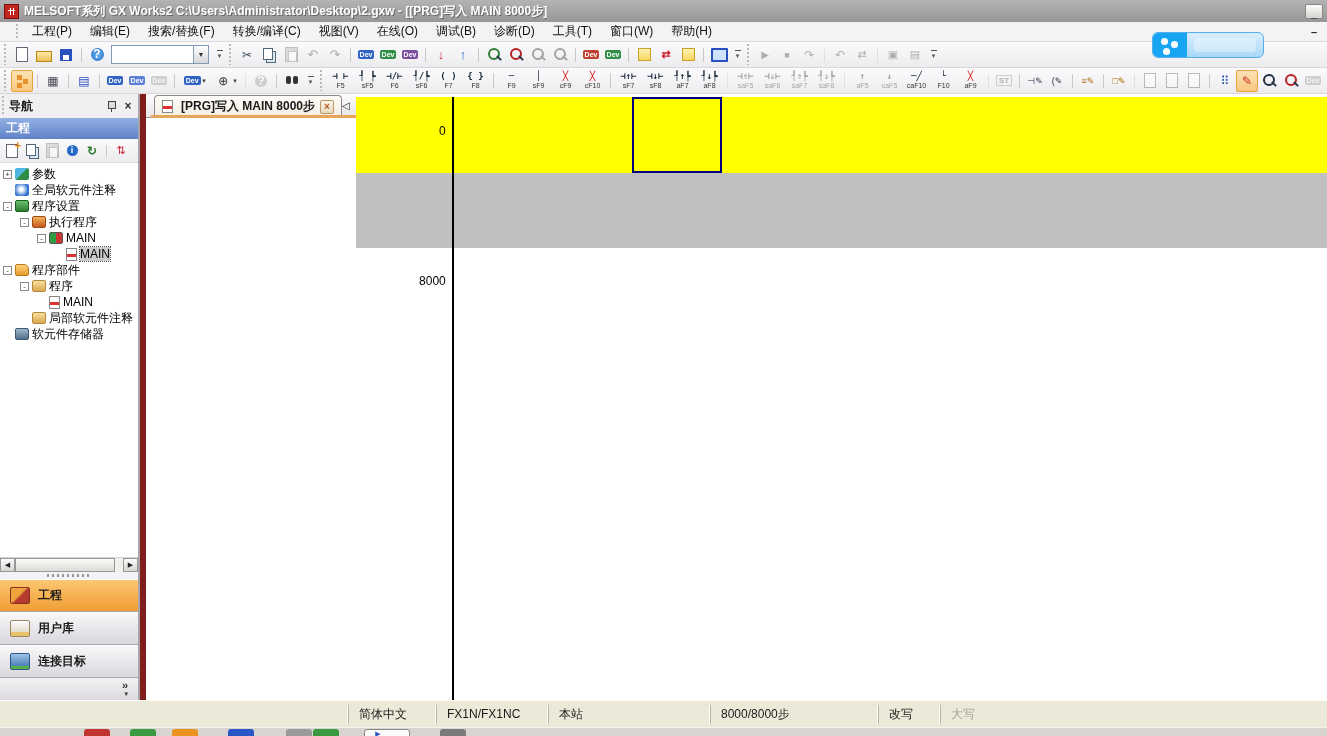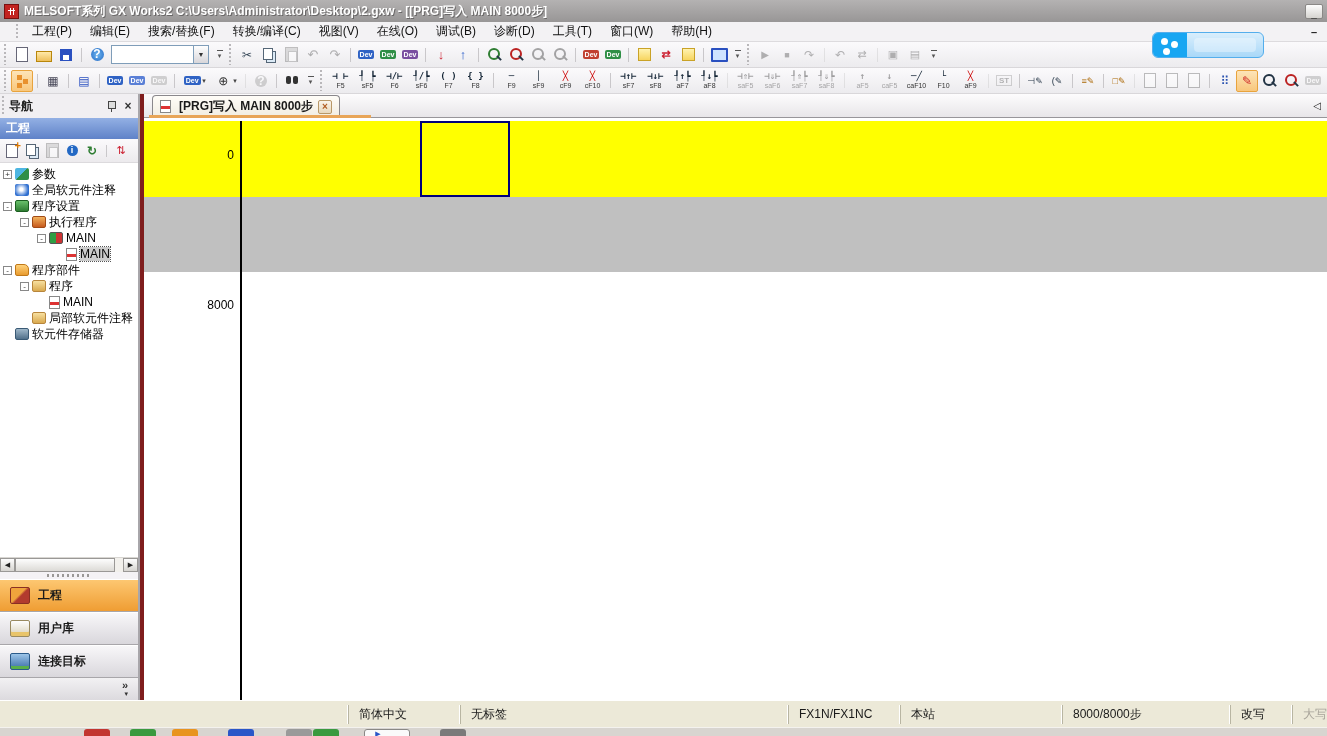--- a/index.html
+++ b/index.html
@@ -122,21 +122,21 @@
   .gripper::before{content:"";width:44px;height:3px;background:repeating-linear-gradient(90deg,#9a9896 0 2px,transparent 2px 5px)}
   .navbtn{height:33px;display:flex;align-items:center;font-weight:bold;color:#1a1a1a;background:linear-gradient(#f8f7f9,#d9d7dc);border-top:1px solid #fff;border-bottom:1px solid #a8a6aa}
   .navbtn.on{background:linear-gradient(#fdc771,#ef9d33)}
   .bi{width:20px;height:17px;margin:0 8px 0 10px;flex:none;border-radius:2px}
   .bi-project{background:linear-gradient(135deg,#f0a43c 45%,#b23b2e 55%);border:1px solid #8a2f22}
   .bi-userlib{background:linear-gradient(#fefefe,#d8d0b8);border:1px solid #998a60;box-shadow:inset 0 -4px 0 #e8c46a}
   .bi-conn{background:linear-gradient(#9cc4e8,#3a6ea8);border:1px solid #2a5a8a;box-shadow:inset 0 -3px 0 #59b04a}
   .chev{height:22px;background:linear-gradient(#f2f1f3,#dcdade);display:flex;flex-direction:column;align-items:flex-end;justify-content:center;padding-right:10px;color:#333}
   .chev b{font-size:11px;line-height:9px}.chev i{font-style:normal;font-size:7px;line-height:7px}
   
-  .editor{flex:1;display:flex;flex-direction:column;background:#fff;border-left:4px solid #7f1d1d;position:relative}
+  .editor{flex:1;display:flex;flex-direction:row;background:#fff;border-left:6px solid #7f1d1d;position:relative}
   .tabbar{height:24px;background:linear-gradient(#fdfcfd,#e8e6e9);position:relative;display:flex;align-items:flex-end;border-bottom:1px solid #98969a}
   .tab{height:22px;margin-left:8px;display:flex;align-items:center;gap:5px;background:linear-gradient(#fffdf8,#f1ede2);border:1px solid #8a888c;border-bottom:none;border-radius:4px 4px 0 0;padding:0 7px;font-weight:bold;color:#1a1a1a}
   .tclose{width:14px;height:14px;background:linear-gradient(#faf4ea,#e8d9bd);border:1px solid #b89868;border-radius:2px;color:#b05c20;font-weight:bold;font-size:10px;line-height:12px;text-align:center}
   .tabline{position:absolute;left:5px;bottom:-1px;width:222px;height:3px;background:#e8a558}
   .tscroll{margin-left:auto;margin-right:6px;align-self:center;font-size:10px;color:#222}
   .canvas{flex:1;position:relative;background:#fff;overflow:hidden}
   .yrow{position:absolute;left:0;right:0;top:3px;height:76px;background:#ffff00}
   .grayband{position:absolute;left:0;right:0;top:79px;height:75px;background:#c0c0c0}
   .busbar{position:absolute;left:96px;top:3px;bottom:0;width:2px;background:#000}
   .selcell{position:absolute;left:276px;top:3px;width:90px;height:76px;border:2px solid #00007b}
@@ -622,22 +622,21 @@
       <div class="busbar"></div>
       <div class="selcell"></div>
       <div class="stepnum s0">0</div>
       <div class="stepnum s8000">8000</div>
     </div>
   </div>
 </div>
 
 <div class="statusbar">
   <span style="width:348px;flex:none"></span>
-  <span class="ssec" style="width:112px">简体中文</span>
-  <span class="ssec" style="width:328px">无标签</span>
+  <span class="ssec" style="width:88px">简体中文</span>
   <span class="ssec" style="width:112px">FX1N/FX1NC</span>
   <span class="ssec" style="width:162px">本站</span>
   <span class="ssec" style="width:168px">8000/8000步</span>
   <span class="ssec" style="width:62px">改写</span>
   <span class="ssec scaps" style="width:35px">大写</span>
 </div>
 
 <div class="taskbar">
   <span class="tkwhite" style="left:364px">
       <span style="position:static;color:#2a56c8;font-size:7px;line-height:7px;display:block;text-align:center">▶</span>

